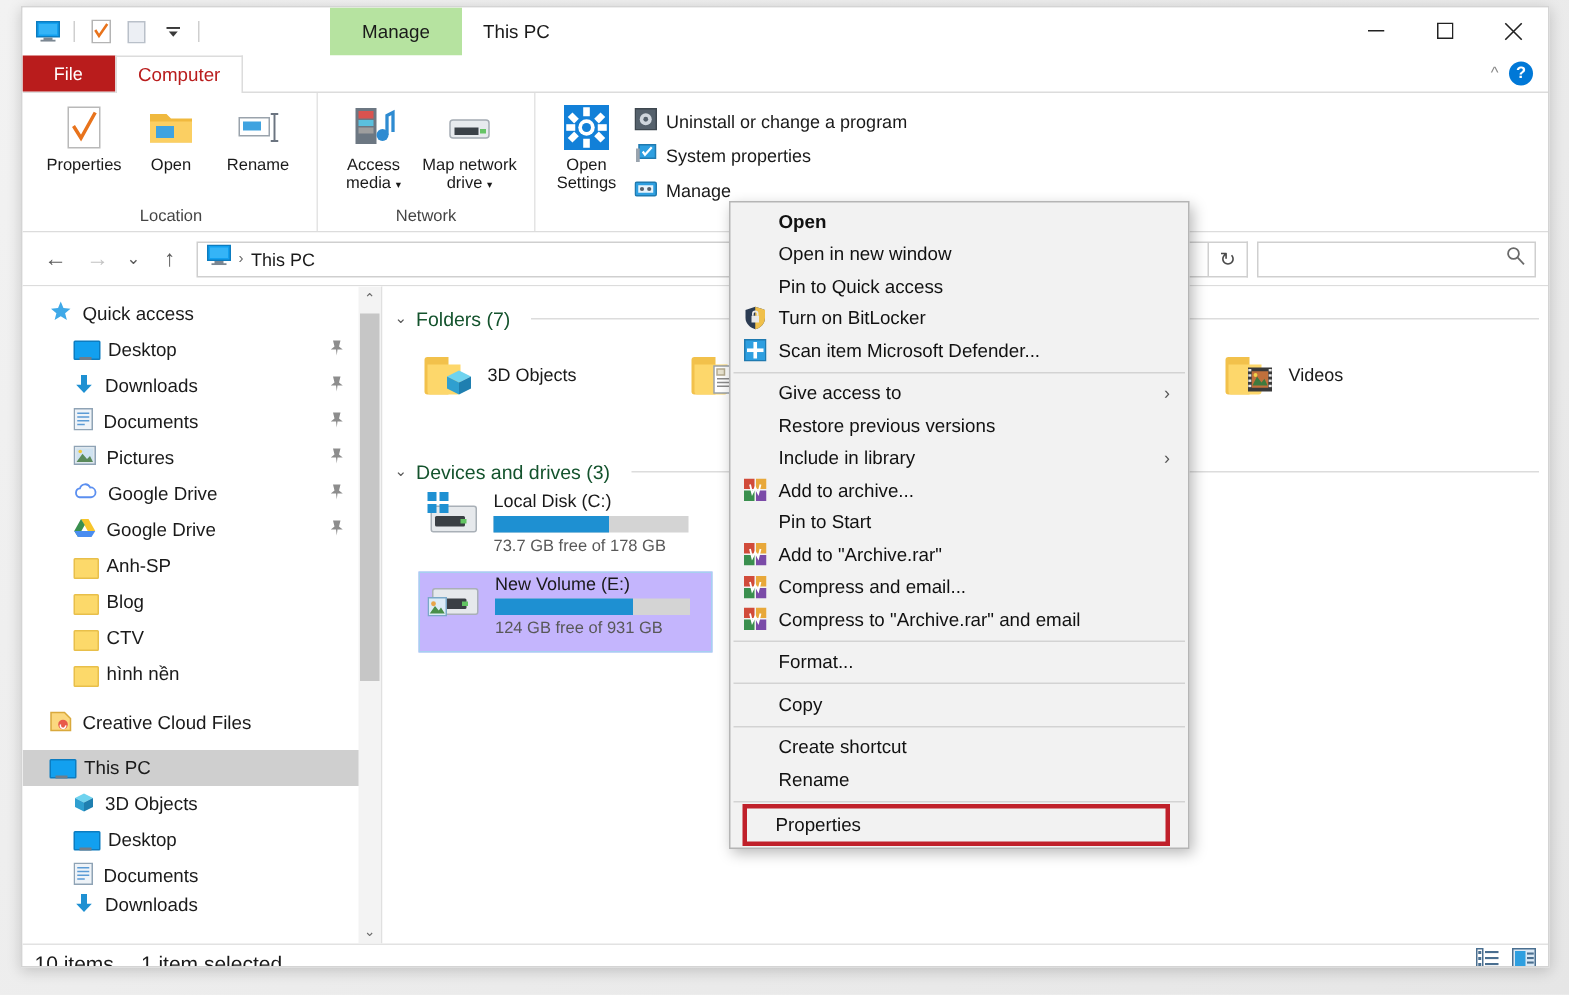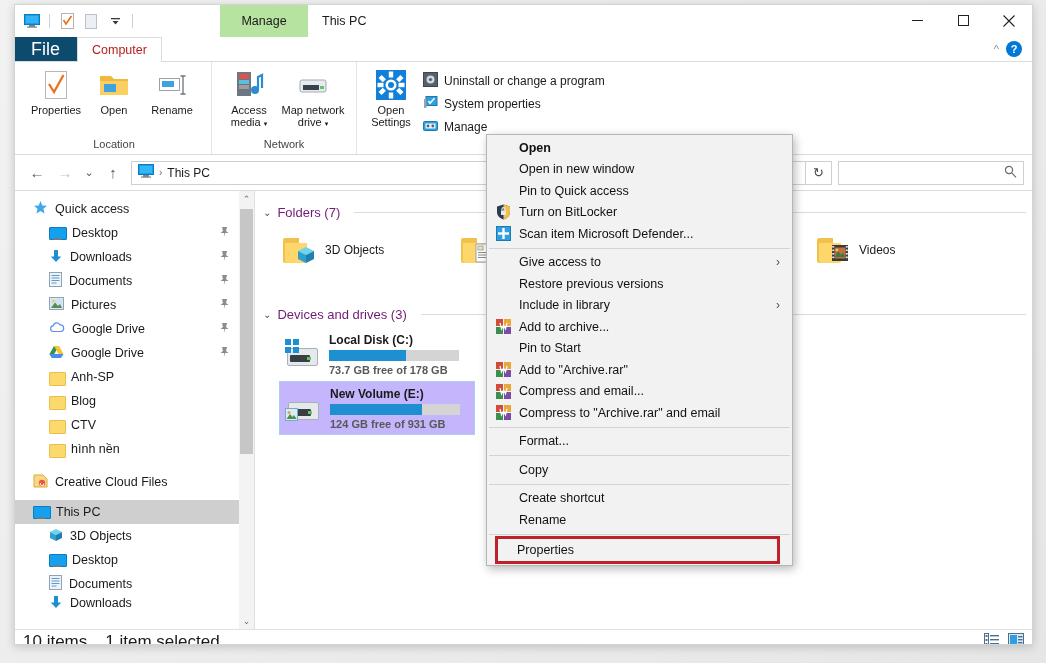--- a/index.html
+++ b/index.html
@@ -75,23 +75,23 @@
     border-bottom: 1px solid #dcdcdc;
   }
   .tab {
     display: flex; align-items: center; justify-content: center;
     font-size: 12.5px;
     padding: 0 14px;
     color: #b91c1c;
     border-right: 1px solid transparent;
   }
   .tab.file {
-    background: #0c4a6e; color: #fff;
+    background: #b91c1c; color: #fff;
     min-width: 62px;
-    font-size: 18px;
+    font-size: 12px;
   }
   .tab.active {
     background: #ffffff;
     border-left: 1px solid #dcdcdc;
     border-right: 1px solid #dcdcdc;
     border-top: 1px solid #dcdcdc;
     margin-bottom: -1px;
     padding-bottom: 1px;
   }
   .tab.sub { color: #1a1a1a; margin-top: 41px; }
@@ -233,39 +233,38 @@
     flex: 1;
     background: #fff;
     overflow: hidden;
   }
   .group-header {
     display: flex; align-items: center;
     height: 26px; padding-left: 8px; gap: 6px;
     margin-top: 8px;
   }
   .group-header .caret { color: #555; font-size: 10px; }
-  .group-header .gtitle { font-size: 13px; color: #701a75; }
+  .group-header .gtitle { font-size: 13px; color: #14532d; }
   .group-header .gline {
     flex: 1; height: 1px; background: #dcdcdc; margin-left: 8px; margin-right: 6px;
   }
   .tile-grid {
     display: flex; flex-wrap: wrap;
     padding-left: 24px;
   }
   .tile {
     width: 178px; height: 50px;
     display: flex; align-items: center; gap: 8px;
     padding-left: 4px;
   }
   .tile .tlabel { font-size: 12px; color: #1a1a1a; }
   .drive-tile {
     width: 196px; height: 54px;
-    display: flex; align-items: center; gap: 8px;
+    display: flex; gap: 8px;
     padding-left: 4px;
-    font-weight: bold;
   }
   .drive-tile.selected { background: #c4b5fd; border: 1px solid #a6d0f0; }
   .drive-meta { display: flex; flex-direction: column; gap: 3px; }
   .drive-name { font-size: 12px; color: #1a1a1a; }
   .bar-outer { width: 130px; height: 11px; background: #d4d4d4; }
   .bar-inner { height: 11px; background: #1e90d2; }
   .drive-free { font-size: 11px; color: #585858; }
 
   
   .ctxmenu {
@@ -312,21 +311,21 @@
   
   .statusbar {
     position: relative;
     height: 24px;
     background: #ffffff;
     border-top: 1px solid #e2e2e2;
     display: flex; align-items: center;
     padding: 0 8px;
     gap: 18px;
   }
-  .status-text { font-size: 17px; color: #1a1a1a; }
+  .status-text { font-size: 14px; color: #1a1a1a; }
   .status-right {
     margin-left: auto; display: flex; align-items: center; gap: 8px;
   }
 
   
   .folder-ico { position: relative; width: 34px; height: 29px; }
   .folder-back {
     position: absolute; left: 0; top: 2px;
     width: 16px; height: 25px;
     background: #f2c14b; border-radius: 2px 0 0 2px;

